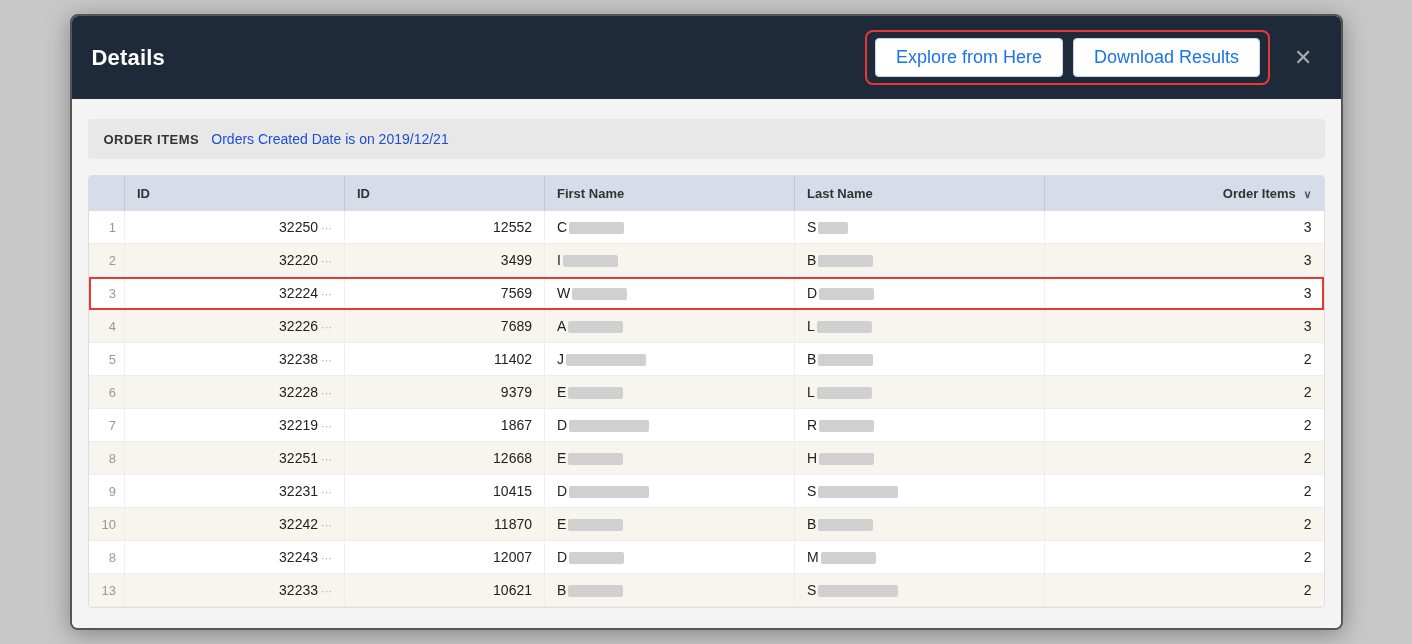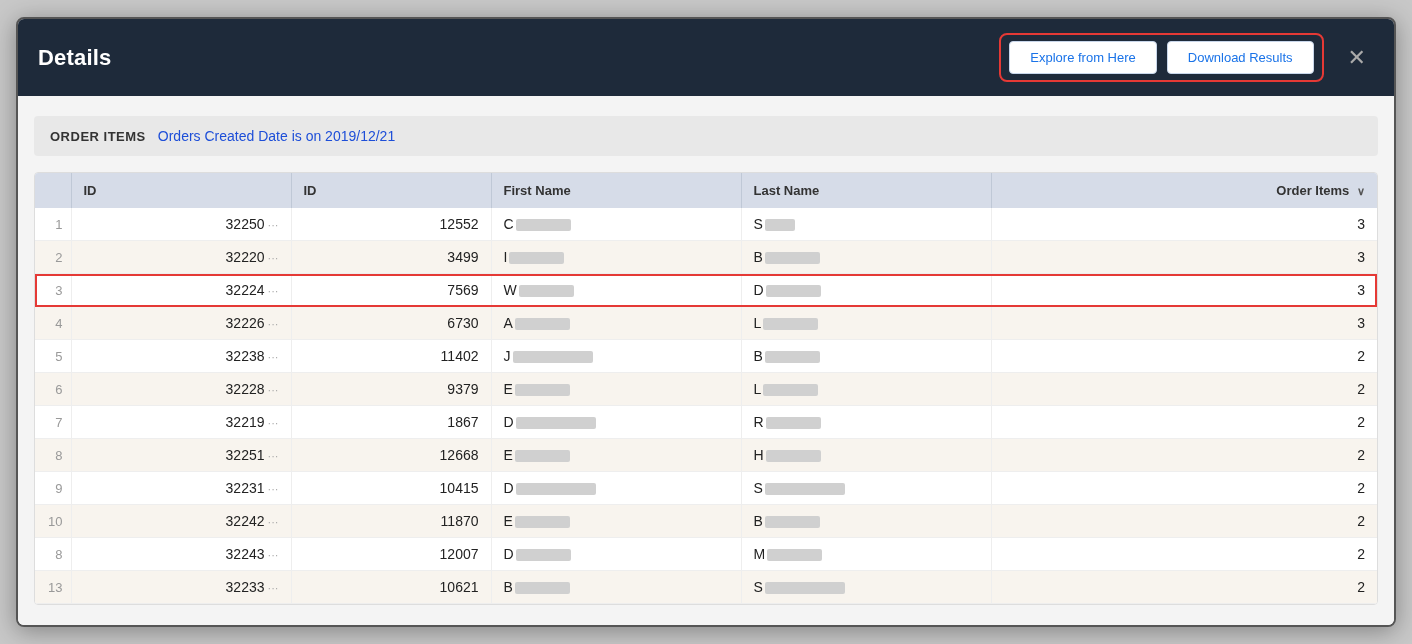--- a/index.html
+++ b/index.html
@@ -5,21 +5,21 @@
     * { box-sizing: border-box; margin: 0; padding: 0; }
     body {
       background: #c8c8c8;
       display: flex;
       align-items: center;
       justify-content: center;
       min-height: 100vh;
       font-family: -apple-system, BlinkMacSystemFont, "Segoe UI", Arial, sans-serif;
     }
     .modal {
-      width: 1380px;
+      width: 1273px;
       background: #ffffff;
       border-radius: 8px;
       overflow: hidden;
       border: 2px solid #555;
       box-shadow: 0 4px 24px rgba(0,0,0,0.35);
     }
     .modal-header {
       background: #1e2a3a;
       display: flex;
       align-items: center;
@@ -40,21 +40,21 @@
       border: 2.5px solid #e53935;
       border-radius: 8px;
       padding: 6px 8px;
     }
     .btn-header {
       background: #ffffff;
       color: #1a73e8;
       border: 1.5px solid #c8d6ea;
       border-radius: 4px;
       padding: 8px 20px;
-      font-size: 13px;
+      font-size: 18px;
       font-weight: 500;
       cursor: pointer;
       white-space: nowrap;
     }
     .close-btn {
       background: none;
       border: none;
       color: #aaa;
       font-size: 22px;
       cursor: pointer;
@@ -225,21 +225,21 @@
               <td class="row-num">3</td>
               <td class="id-cell">32224<span class="dots">···</span></td>
               <td class="id-cell">7569</td>
               <td>W<span class="blurred med"></span></td>
               <td>D<span class="blurred med"></span></td>
               <td class="num-val">3</td>
             </tr>
             <tr>
               <td class="row-num">4</td>
               <td class="id-cell">32226<span class="dots">···</span></td>
-              <td class="id-cell">6730</td>
+              <td class="id-cell">7689</td>
               <td>A<span class="blurred med"></span></td>
               <td>L<span class="blurred med"></span></td>
               <td class="num-val">3</td>
             </tr>
             <tr>
               <td class="row-num">5</td>
               <td class="id-cell">32238<span class="dots">···</span></td>
               <td class="id-cell">11402</td>
               <td>J<span class="blurred long"></span></td>
               <td>B<span class="blurred med"></span></td>

